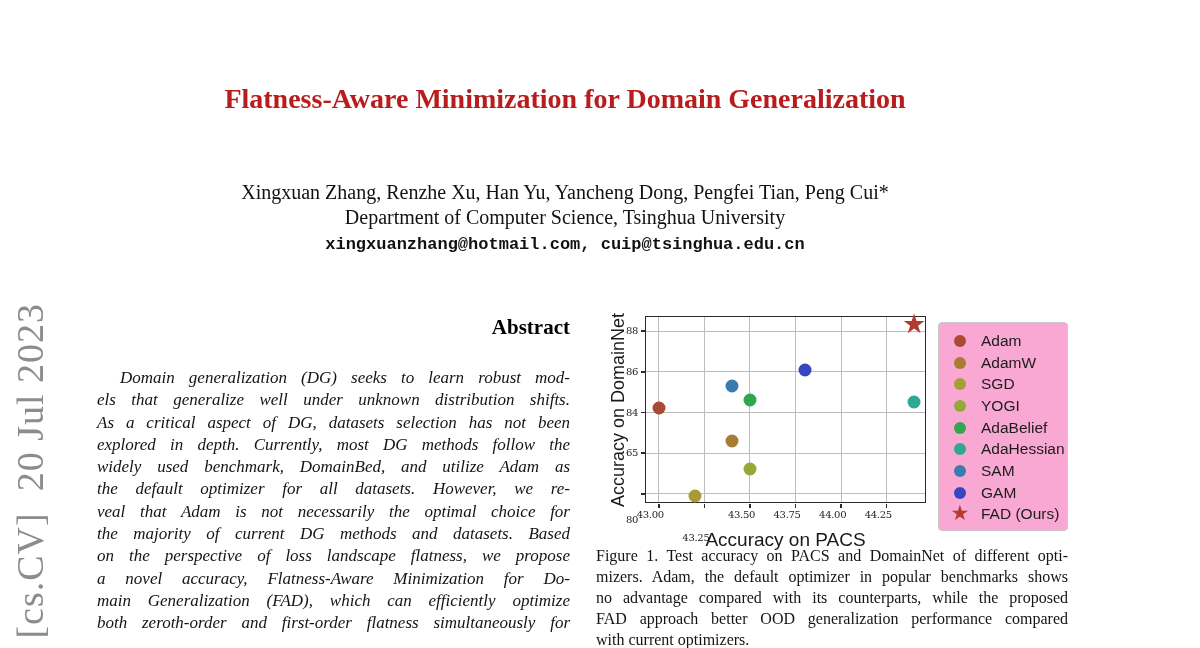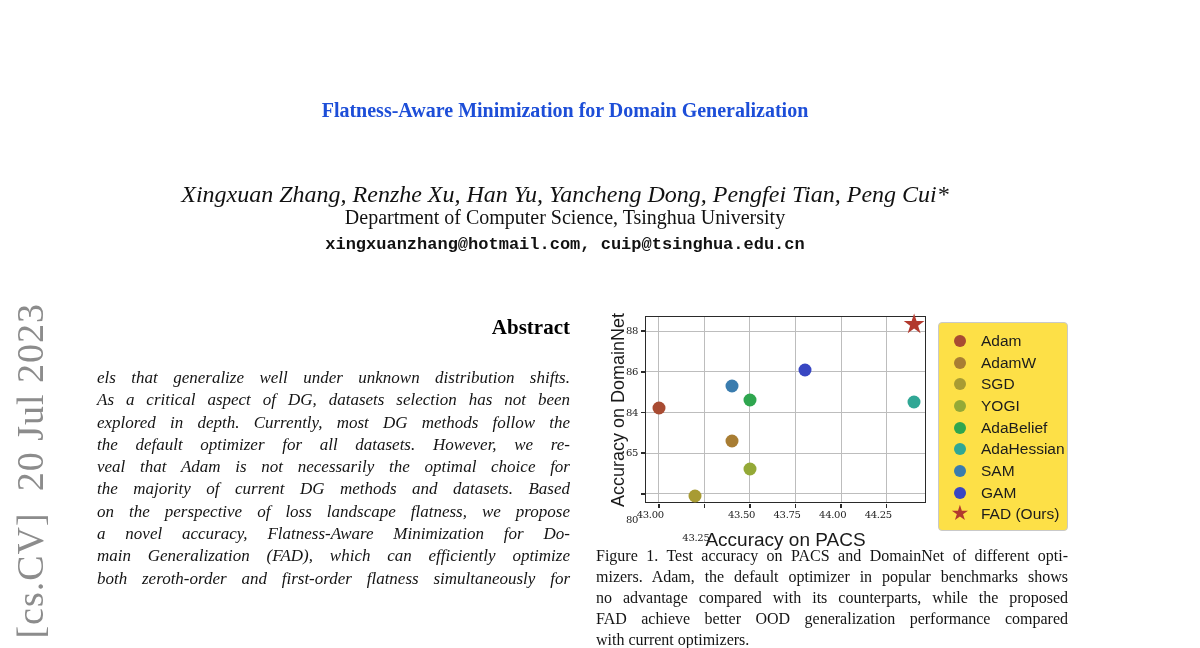--- a/index.html
+++ b/index.html
@@ -10,22 +10,22 @@
   }
   
   .arxiv-banner{
     position:absolute;left:8px;top:303px;
     writing-mode:vertical-rl;transform:rotate(180deg);
     font-family:"Liberation Serif",serif;font-size:38px;color:#8c8c8c;
     white-space:pre;letter-spacing:1px;
   }
   
   .header{position:absolute;left:20px;width:1090px;text-align:center;}
-  .paper-title{top:99px;font-size:20px;font-weight:bold;color:#1d4ed8;}
-  .authors-line{top:181px;font-size:24px;font-style:italic;}
+  .paper-title{top:83px;font-size:28px;font-weight:bold;color:#b91c1c;}
+  .authors-line{top:181px;font-size:20px;}
   .affiliation-line{top:206px;font-size:20px;}
   .emails-line{top:235px;font-family:"Liberation Mono",monospace;font-size:17px;font-weight:bold;}
   
   .abstract-heading{
     position:absolute;left:97px;width:473px;top:315px;text-align:right;
     font-size:21px;font-weight:bold;color:#000;
   }
   .abstract-body{
     position:absolute;left:97px;width:473px;top:367px;
     font-style:italic;font-size:17px;line-height:22.3px;color:#141414;
@@ -62,21 +62,21 @@
     position:absolute;text-align:center;transform:rotate(-90deg);
     font-family:"Liberation Sans",sans-serif;font-size:18px;color:#1a1a1a;
   }
   .dot{position:absolute;border-radius:50%;width:13px;height:13px;transform:translate(-50%,-50%);}
   .star{
     position:absolute;transform:translate(-50%,-54%);
     font-size:27px;line-height:1;font-family:"DejaVu Sans",sans-serif;
   }
   
   .legend-box{
-    position:absolute;background:#fde047;border:1px solid #c9c9c9;border-radius:4px;
+    position:absolute;background:#f9a8d4;border:1px solid #c9c9c9;border-radius:4px;
     box-sizing:border-box;padding:7px 0 5px 0;display:flex;flex-direction:column;
   }
   .legend-item{display:flex;align-items:center;flex:1;}
   .legend-marker{width:42px;text-align:center;line-height:0;}
   .legend-dot{display:inline-block;width:12px;height:12px;border-radius:50%;}
   .legend-star{font-size:21px;line-height:0;font-family:"DejaVu Sans",sans-serif;}
   .legend-label{
     font-family:"Liberation Sans",sans-serif;font-size:15.5px;color:#1c1c1c;
   }
 </style>
@@ -85,23 +85,25 @@
 
 <div class="arxiv-banner">[cs.CV]  20 Jul 2023</div>
 
 <div class="header paper-title">Flatness-Aware Minimization for Domain Generalization</div>
 <div class="header authors-line">Xingxuan Zhang, Renzhe Xu, Han Yu, Yancheng Dong, Pengfei Tian, Peng Cui*</div>
 <div class="header affiliation-line">Department of Computer Science, Tsinghua University</div>
 <div class="header emails-line">xingxuanzhang@hotmail.com, cuip@tsinghua.edu.cn</div>
 
 <div class="abstract-heading">Abstract</div>
 <div class="abstract-body" id="abstract-body">
+    <div class="abs-line first">Domain generalization (DG) seeks to learn robust mod-</div>
     <div class="abs-line">els that generalize well under unknown distribution shifts.</div>
     <div class="abs-line">As a critical aspect of DG, datasets selection has not been</div>
     <div class="abs-line">explored in depth. Currently, most DG methods follow the</div>
+    <div class="abs-line">widely used benchmark, DomainBed, and utilize Adam as</div>
     <div class="abs-line">the default optimizer for all datasets. However, we re-</div>
     <div class="abs-line">veal that Adam is not necessarily the optimal choice for</div>
     <div class="abs-line">the majority of current DG methods and datasets. Based</div>
     <div class="abs-line">on the perspective of loss landscape flatness, we propose</div>
     <div class="abs-line">a novel accuracy, Flatness-Aware Minimization for Do-</div>
     <div class="abs-line">main Generalization (FAD), which can efficiently optimize</div>
     <div class="abs-line">both zeroth-order and first-order flatness simultaneously for</div>
   </div>
 
 <div class="chart-layer" id="chart-layer">
@@ -187,15 +189,15 @@
         <div class="legend-marker"><span class="legend-star" style="color: rgb(178, 58, 46);">★</span></div>
         <span class="legend-label">FAD (Ours)</span>
       </div>
     </div>
   </div>
 
 <div class="figure-caption" id="figure-caption">
     <div class="cap-line">Figure 1. Test accuracy on PACS and DomainNet of different opti-</div>
     <div class="cap-line">mizers. Adam, the default optimizer in popular benchmarks shows</div>
     <div class="cap-line">no advantage compared with its counterparts, while the proposed</div>
-    <div class="cap-line">FAD achieve better OOD generalization performance compared</div>
+    <div class="cap-line">FAD approach better OOD generalization performance compared</div>
     <div class="cap-line last">with current optimizers.</div>
   </div>
 
 </body></html>

